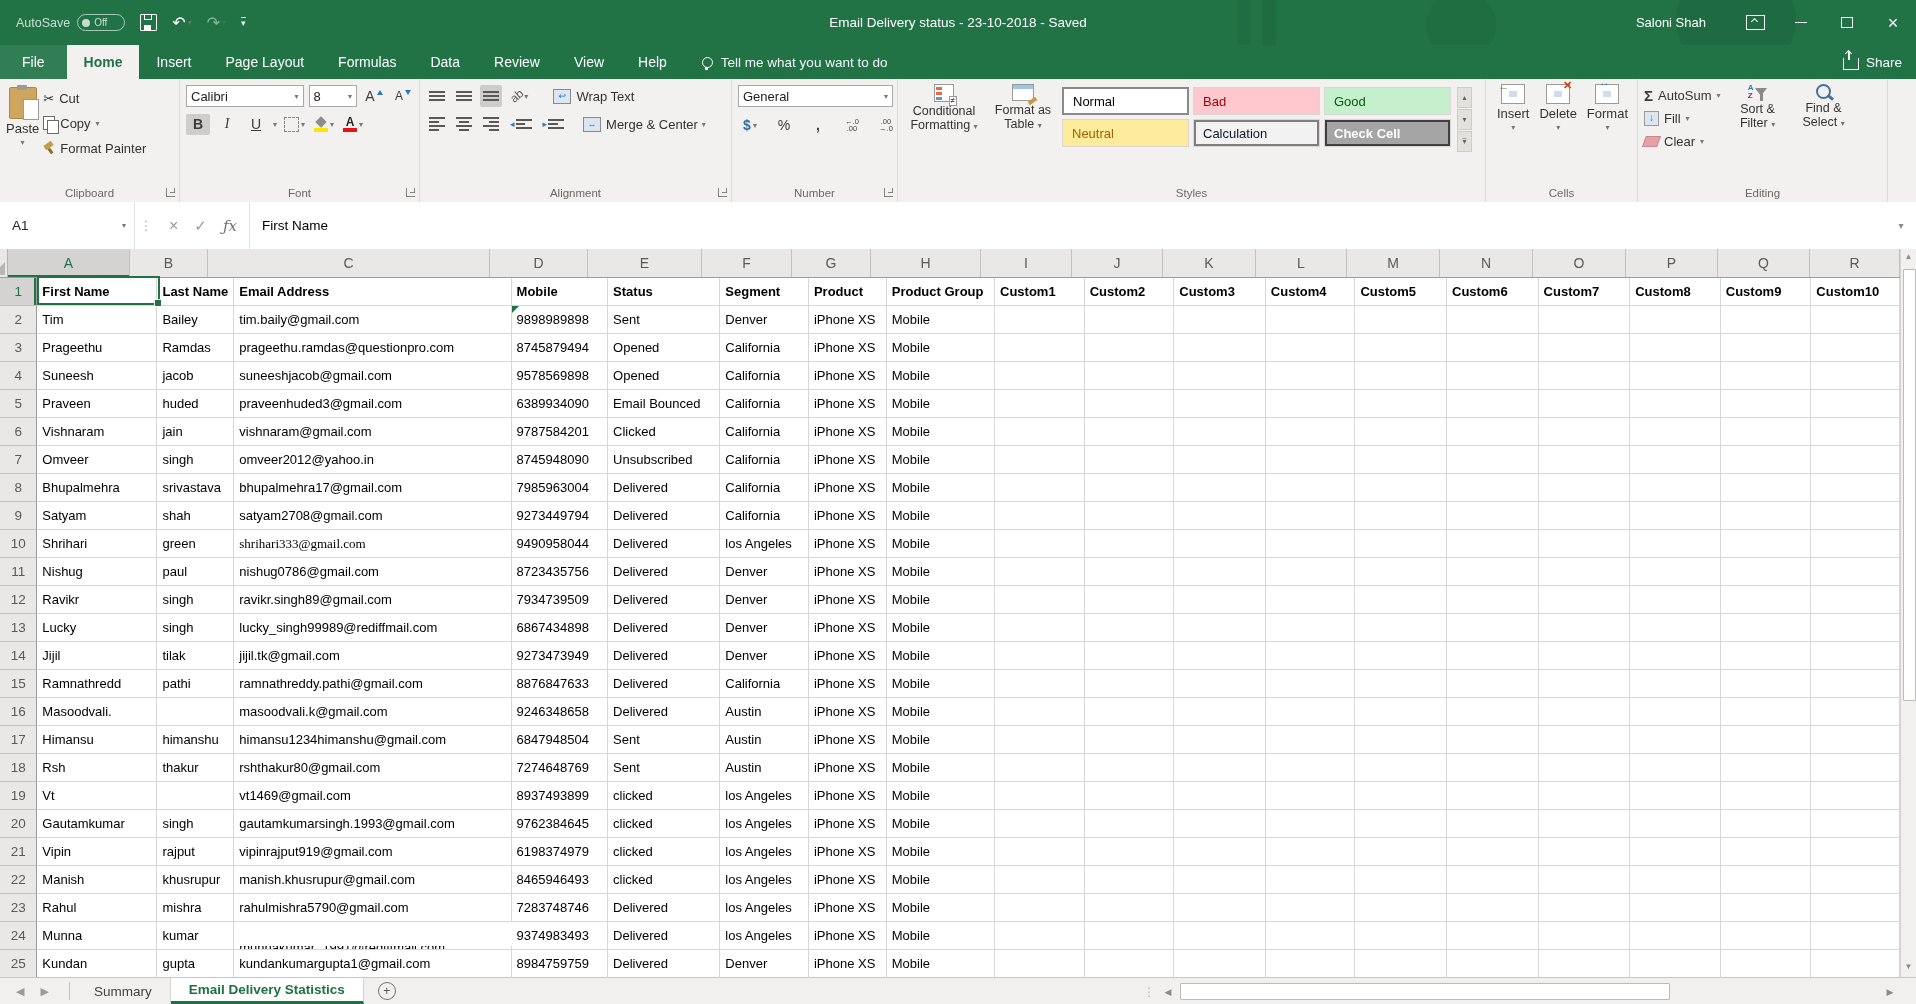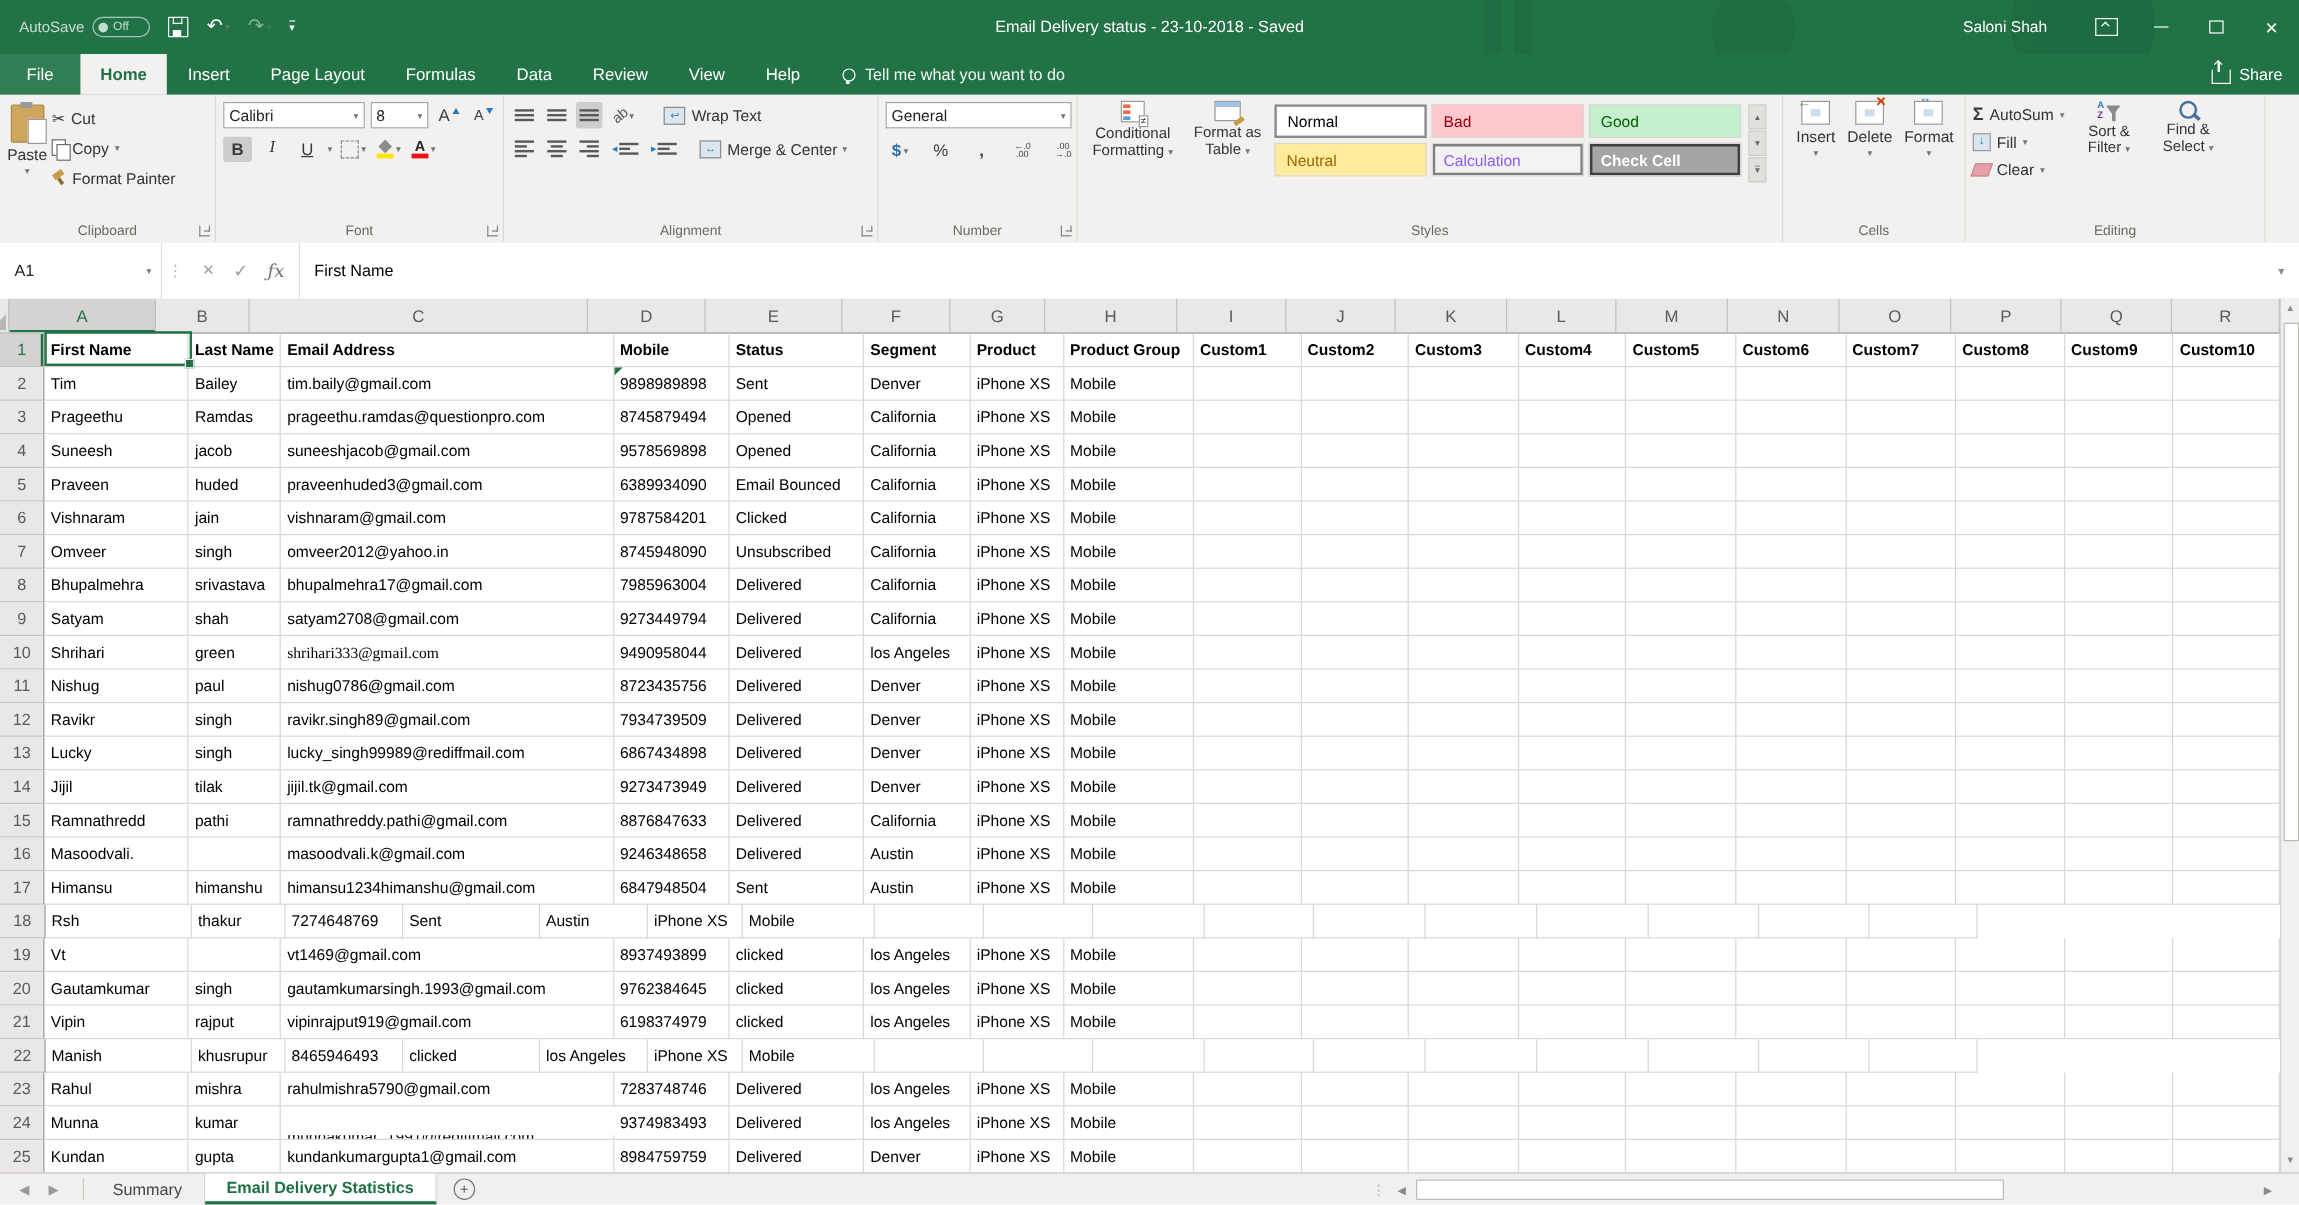--- a/index.html
+++ b/index.html
@@ -456,21 +456,21 @@
       </div>
       <div class="bigbtn" style="width:66px;">
         <span class="fat-ico"></span>
         <span class="two-line"><span>Format as</span><br><span>Table</span> <span class="dd">▾</span></span>
       </div>
       <div class="gallery">
           <div class="gcell sel" style="background: rgb(255, 255, 255); color: rgb(0, 0, 0);">Normal</div>
           <div class="gcell" style="background: rgb(255, 199, 206); color: rgb(156, 0, 6);">Bad</div>
           <div class="gcell" style="background: rgb(198, 239, 206); color: rgb(0, 97, 0);">Good</div>
           <div class="gcell" style="background: rgb(255, 235, 156); color: rgb(156, 101, 0);">Neutral</div>
-          <div class="gcell" style="background: rgb(242, 242, 242); color: #8b5cf6; box-shadow: rgb(127, 127, 127) 0px 0px 0px 2px inset;">Calculation</div>
+          <div class="gcell" style="background: rgb(242, 242, 242); color: #0f172a; box-shadow: rgb(127, 127, 127) 0px 0px 0px 2px inset;">Calculation</div>
           <div class="gcell" style="background: rgb(165, 165, 165); color: rgb(255, 255, 255); box-shadow: rgb(63, 63, 63) 0px 0px 0px 2px inset; font-weight: 700;">Check Cell</div>
         </div>
       <div class="gal-scroll">
         <span>▴</span>
         <span>▾</span>
         <span>▾̅</span>
       </div>
       <span class="glabel">Styles</span>
     </div>
 
@@ -929,20 +929,21 @@
           <div class="cell" style="width: 93px;"></div>
           <div class="cell" style="width: 93px;"></div>
           <div class="cell" style="width: 92px;"></div>
           <div class="cell" style="width: 92px;"></div>
           <div class="cell" style="width: 90px;"></div>
         </div>
         <div class="grow">
           <div class="rowhdr" style="width: 38px;">18</div>
           <div class="cell" style="width: 122px;">Rsh</div>
           <div class="cell" style="width: 78px;">thakur</div>
+          <div class="cell" style="width: 282px;">rshthakur80@gmail.com</div>
           <div class="cell" style="width: 98px;">7274648769</div>
           <div class="cell" style="width: 114px;">Sent</div>
           <div class="cell" style="width: 90px;">Austin</div>
           <div class="cell" style="width: 79px;">iPhone XS</div>
           <div class="cell" style="width: 110px;">Mobile</div>
           <div class="cell" style="width: 91px;"></div>
           <div class="cell" style="width: 91px;"></div>
           <div class="cell" style="width: 93px;"></div>
           <div class="cell" style="width: 91px;"></div>
           <div class="cell" style="width: 93px;"></div>
@@ -1012,20 +1013,21 @@
           <div class="cell" style="width: 93px;"></div>
           <div class="cell" style="width: 93px;"></div>
           <div class="cell" style="width: 92px;"></div>
           <div class="cell" style="width: 92px;"></div>
           <div class="cell" style="width: 90px;"></div>
         </div>
         <div class="grow">
           <div class="rowhdr" style="width: 38px;">22</div>
           <div class="cell" style="width: 122px;">Manish</div>
           <div class="cell" style="width: 78px;">khusrupur</div>
+          <div class="cell" style="width: 282px;">manish.khusrupur@gmail.com</div>
           <div class="cell" style="width: 98px;">8465946493</div>
           <div class="cell" style="width: 114px;">clicked</div>
           <div class="cell" style="width: 90px;">los Angeles</div>
           <div class="cell" style="width: 79px;">iPhone XS</div>
           <div class="cell" style="width: 110px;">Mobile</div>
           <div class="cell" style="width: 91px;"></div>
           <div class="cell" style="width: 91px;"></div>
           <div class="cell" style="width: 93px;"></div>
           <div class="cell" style="width: 91px;"></div>
           <div class="cell" style="width: 93px;"></div>

